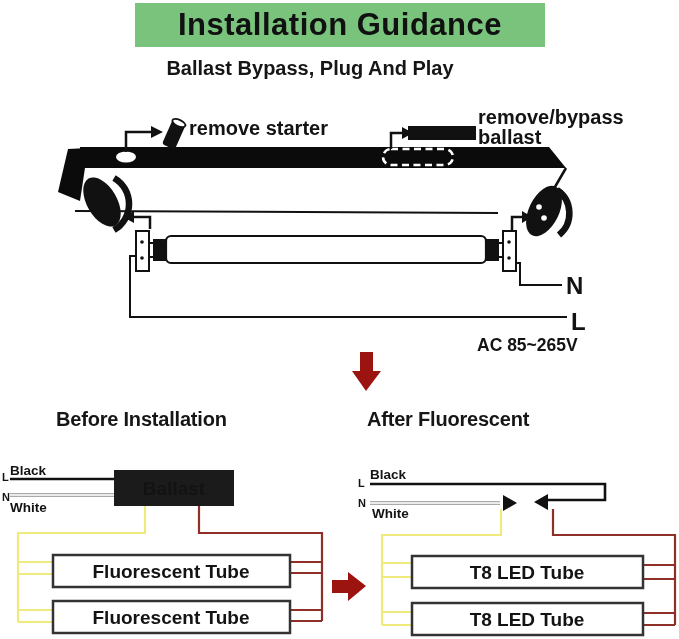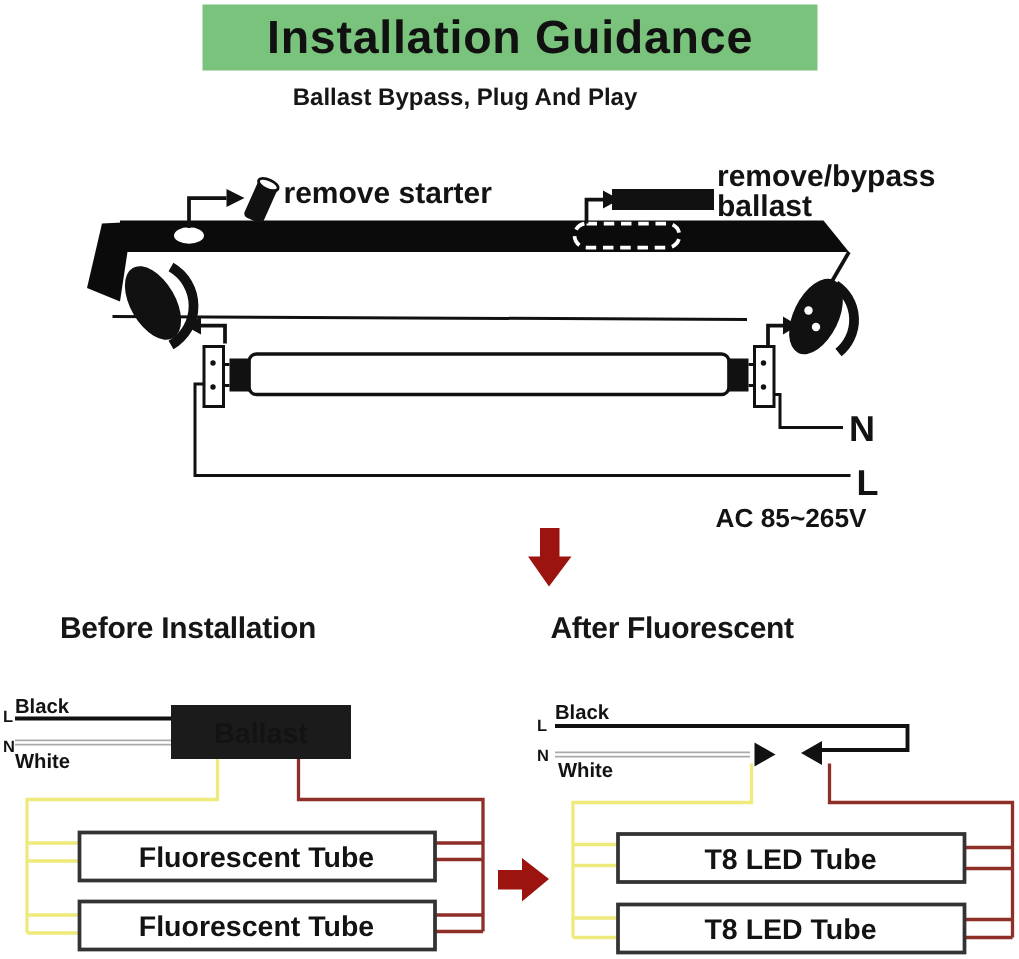--- a/index.html
+++ b/index.html
@@ -3,23 +3,23 @@
 <meta charset="utf-8">
 <style>
   html,body{margin:0;padding:0;background:#fff;}
   #page{position:relative;width:679px;height:639px;background:#fff;overflow:hidden;
         font-family:"Liberation Sans",sans-serif;}
   .abs{position:absolute;}
   #banner{left:135px;top:3px;width:410px;height:44px;background:#79c37c;
           display:flex;align-items:center;justify-content:center;}
   #banner .t{font-size:31px;font-weight:bold;color:#111;letter-spacing:.5px;}
   #subtitle{left:160px;top:57px;width:300px;text-align:center;
-            font-size:16px;font-weight:bold;color:#161616;}
+            font-size:20px;font-weight:bold;color:#161616;}
   .sec-title{font-size:20px;font-weight:bold;color:#161616;letter-spacing:-.2px;}
-  #before-title{left:40px;top:408px;}
+  #before-title{left:56px;top:408px;}
   #after-title{left:367px;top:408px;}
   svg{position:absolute;left:0;}
   svg text{font-family:"Liberation Sans",sans-serif;fill:#131313;}
 </style>
 </head>
 <body>
 
 <div id="page">
 
   <div id="banner" class="abs">

